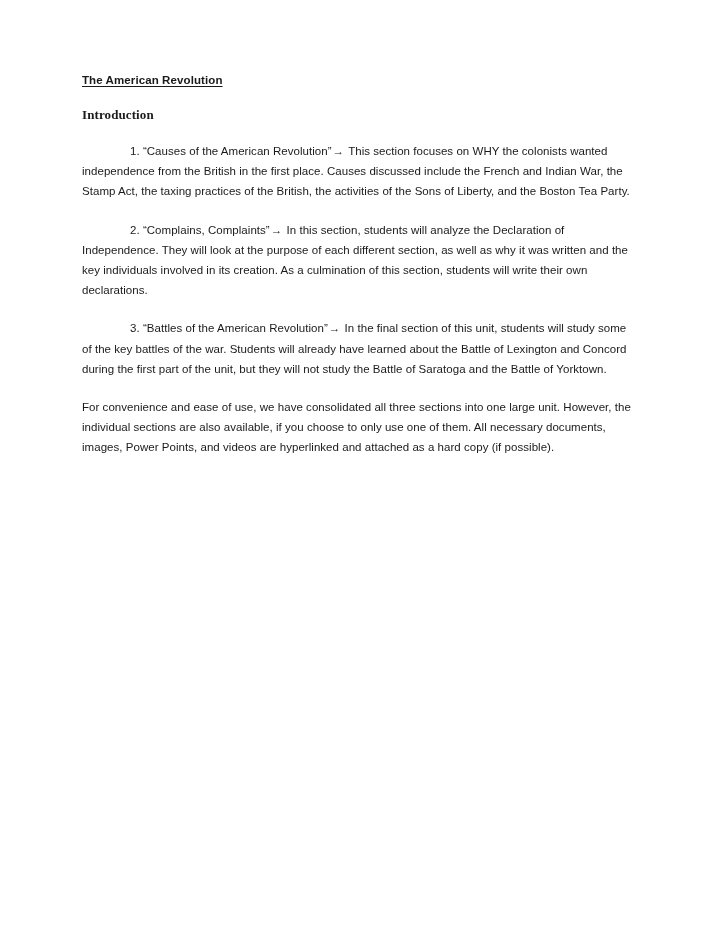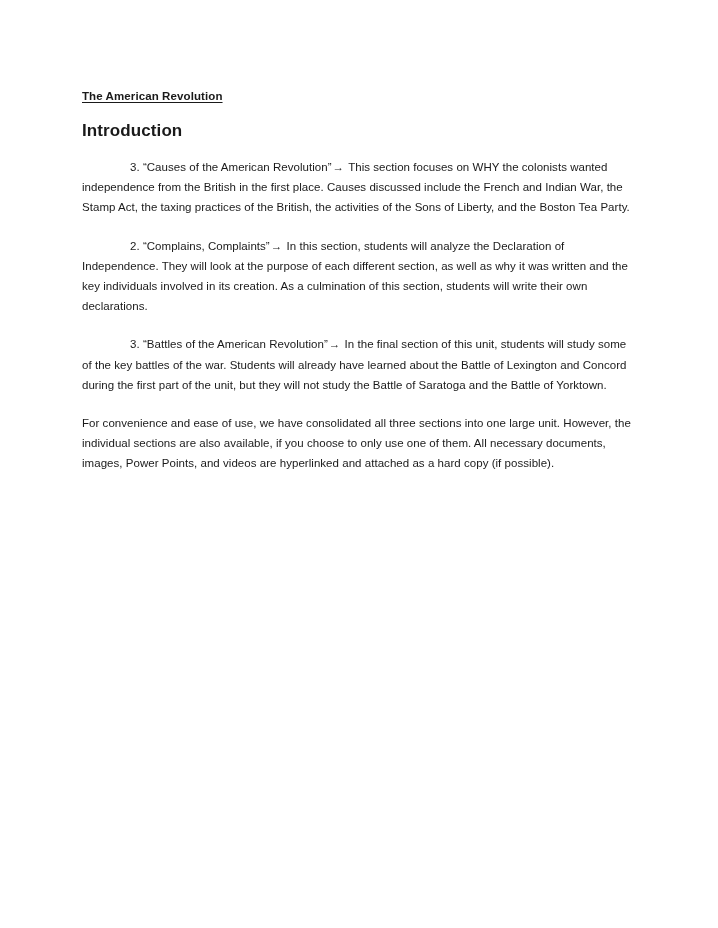--- a/index.html
+++ b/index.html
@@ -13,44 +13,45 @@
     height: 928px;
     background: #ffffff;
     overflow: hidden;
     font-family: "Liberation Sans", sans-serif;
     color: #1a1a1a;
     -webkit-font-smoothing: antialiased;
   }
   .content {
     position: absolute;
     left: 82px;
-    top: 88px;
+    top: 72px;
     width: 556px;
   }
   .doc-title {
     font-size: 11.5px;
     font-weight: bold;
     text-decoration: underline;
     text-underline-offset: 2px;
     letter-spacing: 0.1px;
     margin: 0 0 19px 0;
     line-height: 16px;
   }
   .subtitle {
     font-size: 11.5px;
     line-height: 20px;
     margin: 0 0 48px 0;
     letter-spacing: 0.05px;
   }
   .section-heading {
-    font-size: 17px;
+    font-size: 13px;
     font-weight: bold;
     margin: 12px 0 18px 0;
     line-height: 16px;
     letter-spacing: 0.1px;
+    font-family: Liberation Serif, serif;
   }
   p.body {
     font-size: 11.5px;
     line-height: 20.2px;
     margin: 0 0 18px 0;
     letter-spacing: 0.04px;
     text-align: left;
   }
   p.body.indented {
     text-indent: 48px;
@@ -75,21 +76,21 @@
 <div class="page">
   <div class="content">
 
     <div class="doc-title">The American Revolution</div>
 
 
     <div class="section-heading">Introduction</div>
 
 
 
-    <p class="body indented"><span>3. “Causes of the American Revolution”</span><span class="arrow">→</span><span> This section focuses on WHY the colonists wanted independence from the British in the first place.  Causes discussed include the French and Indian War, the Stamp Act, the taxing practices of the British, the activities of the Sons of Liberty, and the Boston Tea Party.</span></p>
+    <p class="body indented"><span>1. “Causes of the American Revolution”</span><span class="arrow">→</span><span> This section focuses on WHY the colonists wanted independence from the British in the first place.  Causes discussed include the French and Indian War, the Stamp Act, the taxing practices of the British, the activities of the Sons of Liberty, and the Boston Tea Party.</span></p>
 
     <p class="body indented"><span>2. “Complains, Complaints”</span><span class="arrow">→</span><span> In this section, students will analyze the Declaration of Independence. They will look at the purpose of each different section, as well as why it was written and the key individuals involved in its creation.  As a culmination of this section, students will write their own declarations.</span></p>
 
     <p class="body indented"><span>3. “Battles of the American Revolution”</span><span class="arrow">→</span><span> In the final section of this unit, students will study some of the key battles of the war.  Students will already have learned about the Battle of Lexington and Concord during the first part of the unit, but they will not study the Battle of Saratoga and the Battle of Yorktown.</span></p>
 
     <p class="body last">For convenience and ease of use, we have consolidated all three sections into one large unit.  However, the individual sections are also available, if you choose to only use one of them.  All necessary documents, images, Power Points, and videos are hyperlinked and attached as a hard copy (if possible).</p>
 
   </div>
 </div>
 

